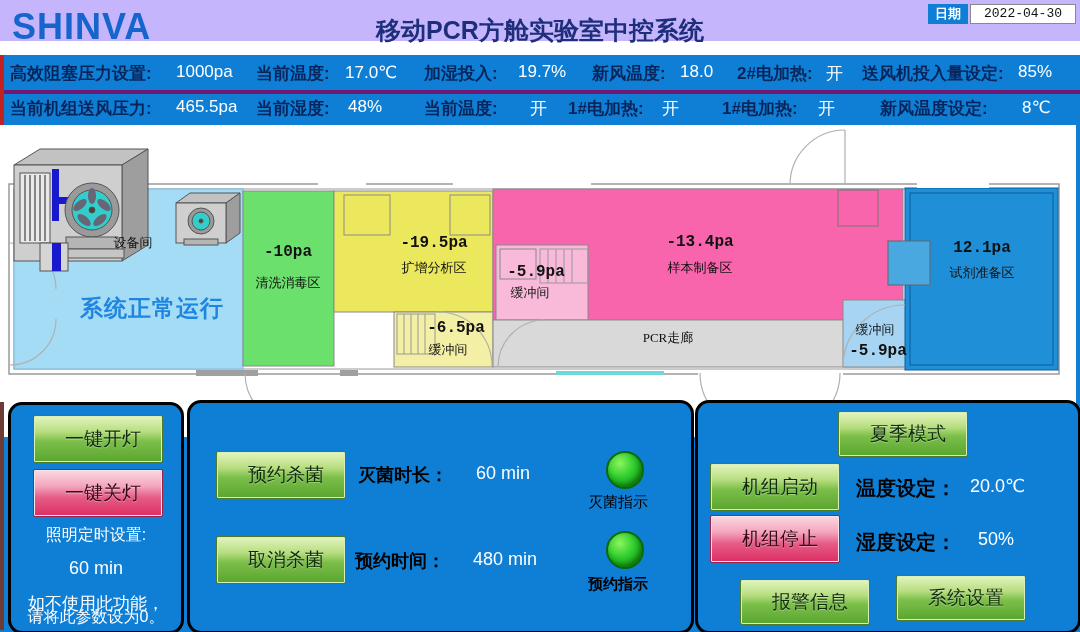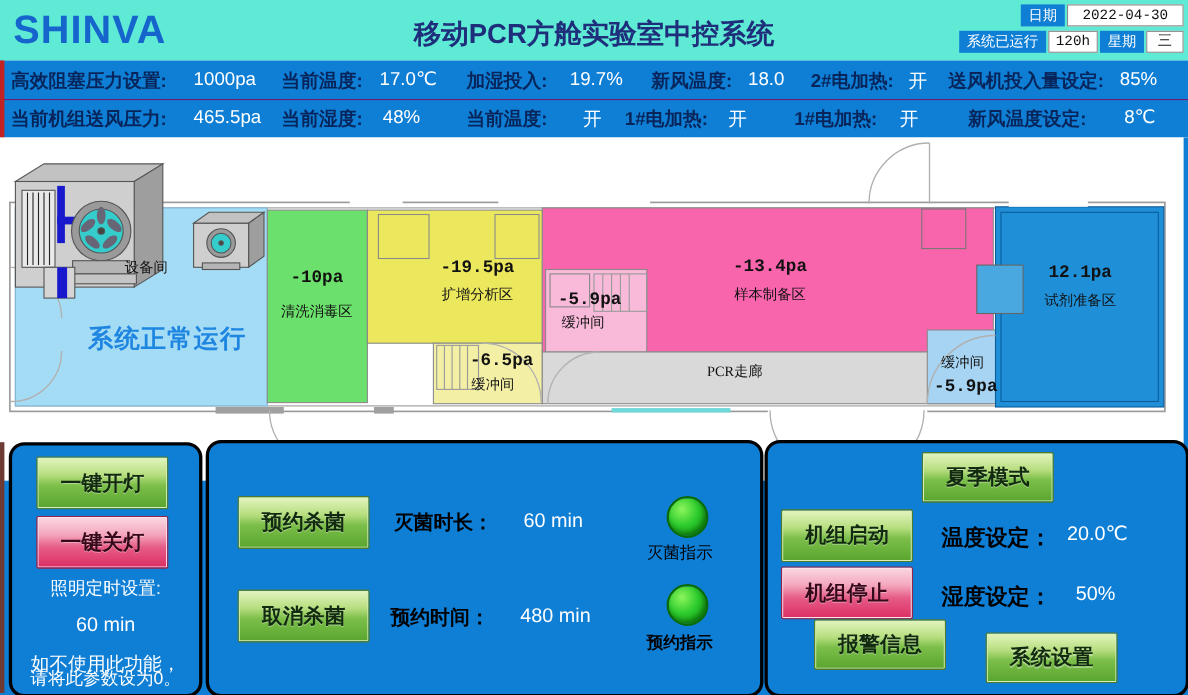--- a/index.html
+++ b/index.html
@@ -1,55 +1,55 @@
 <!DOCTYPE html>
 <html><head>
 <meta charset="utf-8">
 <style>
   html,body{margin:0;padding:0;}
   .app{position:relative;width:1080px;height:632px;background:#ffffff;overflow:hidden;
        font-family:"Liberation Sans","DejaVu Sans",sans-serif;}
 
   
-  .header{position:absolute;left:0;top:0;width:1080px;height:55px;background:#5eead4;}
+  .header{position:absolute;left:0;top:0;width:1080px;height:41px;background:#c4b5fd;}
   .logo{position:absolute;left:12px;top:6px;font-size:36px;font-weight:800;color:#1565cc;
         letter-spacing:1px;font-family:"Liberation Sans",sans-serif;}
   .title{position:absolute;left:0;top:14px;width:1080px;text-align:center;font-size:25px;
          font-weight:700;color:#1f2e7a;}
   .hdr-chips{position:absolute;right:4px;top:4px;display:flex;flex-direction:column;
              align-items:flex-end;gap:4px;}
   .chip-row{display:flex;gap:2px;align-items:center;}
-  .chip{background:#0f7fd6;color:#fff;font-size:13px;font-weight:400;padding:2px 7px;line-height:16px;}
+  .chip{background:#0f7fd6;color:#fff;font-size:13px;font-weight:700;padding:2px 7px;line-height:16px;}
   .chip-box{background:#fff;border:1px solid #8a8a8a;color:#111;font-size:13px;
             font-family:"Liberation Mono","DejaVu Sans Mono",monospace;padding:1px 6px;line-height:16px;min-width:20px;text-align:center;}
 
   
   .statusbar{position:absolute;left:0;top:55px;width:1080px;height:70px;background:#0f7fd6;}
   .srow{position:absolute;left:0;width:1080px;height:35px;}
-  .srow1{top:0;border-bottom:1px solid #701a75;text-decoration:underline;}
+  .srow1{top:0;border-bottom:4px solid #701a75;text-decoration:underline;}
   .srow2{top:35px;}
   .slabel{position:absolute;top:7px;font-size:17px;font-weight:600;color:#07255a;white-space:nowrap;}
   .svalue{position:absolute;top:7px;font-size:17px;font-weight:500;color:#ffffff;white-space:nowrap;}
   .status-accent{position:absolute;left:0;top:55px;width:4px;height:70px;background:#c22222;}
 
   
   .plan{position:absolute;left:0;top:125px;width:1080px;height:315px;background:#ffffff;}
   .plabel{position:absolute;transform:translate(-50%,-50%);white-space:nowrap;text-align:center;color:#111;}
   .p-press{font-family:"Liberation Mono","DejaVu Sans Mono",monospace;font-size:16px;font-weight:700;}
   .p-name{font-family:"Liberation Serif","DejaVu Serif",serif;font-size:13px;}
   .sysrun{font-size:23px;font-weight:800;color:#1e86e0;letter-spacing:1px;}
 
   
   .bottom-bg{position:absolute;left:0;top:437px;width:1080px;height:195px;background:#0f7fd6;}
   .left-strip{position:absolute;left:0;top:402px;width:4px;height:228px;background:#6e3a34;}
   .right-strip{position:absolute;left:1076px;top:125px;width:4px;height:507px;background:#0f7fd6;}
   .panel{position:absolute;background:#0f7fd6;border:3px solid #000;border-radius:14px;}
   .btn{position:absolute;display:flex;align-items:center;justify-content:center;
-       font-size:19px;font-weight:700;color:#122b10;cursor:pointer;
-       border-radius:2px;text-shadow:0 1px 0 rgba(255,255,255,.35);}
+       font-size:19px;font-weight:400;color:#122b10;cursor:pointer;
+       border-radius:2px;text-shadow:0 1px 0 rgba(255,255,255,.35);padding-left:10px;}
   .btn-green{background:linear-gradient(180deg,#e4f5c0 0%,#b6dd7e 35%,#7cbf4a 55%,#59a52f 100%);
              border:1px solid #4e7a2a;box-shadow:inset 0 0 0 1px #d9efb8;}
   .btn-red{background:linear-gradient(180deg,#fad9e2 0%,#f4a6bd 35%,#e65c87 60%,#dc2e63 100%);
            border:1px solid #99224a;box-shadow:inset 0 0 0 1px #fbe3ea;color:#35081a;}
   .led{position:absolute;width:34px;height:34px;border-radius:50%;
        background:radial-gradient(circle at 35% 30%,#8cf55c 0%,#2ecc2e 45%,#0a8f0a 100%);
        border:2px solid #0a6a0a;box-shadow:inset -2px -3px 5px rgba(0,60,0,.5);}
   .pn-label-serif{position:absolute;font-family:Liberation Mono, monospace;
                   font-size:18px;font-weight:700;color:#000;white-space:nowrap;}
   .pn-label-sans{position:absolute;font-size:20px;font-weight:700;color:#000;white-space:nowrap;}
@@ -61,26 +61,20 @@
 
 <div class="app">
 
   <div class="header">
     <div class="logo">SHINVA</div>
     <div class="title">移动PCR方舱实验室中控系统</div>
     <div class="hdr-chips">
       <div class="chip-row">
         <span class="chip">日期</span>
         <span class="chip-box" style="min-width:92px">2022-04-30</span>
-      </div>
-      <div class="chip-row">
-        <span class="chip">系统已运行</span>
-        <span class="chip-box">120h</span>
-        <span class="chip">星期</span>
-        <span class="chip-box">三</span>
       </div>
     </div>
   </div>
 
   <div class="statusbar">
     <div class="srow srow1">
       <span class="slabel" style="left:10px">高效阻塞压力设置:</span>
       <span class="svalue" style="left:176px">1000pa</span>
       <span class="slabel" style="left:256px">当前温度:</span>
       <span class="svalue" style="left:345px">17.0℃</span>
@@ -265,17 +259,17 @@
     <div class="btn btn-green" style="left:12px;top:60px;width:118px;height:46px">机组启动</div>
 
     <div class="btn btn-green" style="left:140px;top:8px;width:118px;height:44px">夏季模式</div>
     <span class="pn-label-sans" style="left:158px;top:72px">温度设定：</span>
     <span class="pn-value" style="left:272px;top:72px">20.0℃</span>
 
     <div class="btn btn-red" style="left:12px;top:112px;width:118px;height:46px">机组停止</div>
     <span class="pn-label-sans" style="left:158px;top:126px">湿度设定：</span>
     <span class="pn-value" style="left:280px;top:126px">50%</span>
 
-    <div class="btn btn-green" style="left:42px;top:160px;width:118px;height:44px">报警信息</div>
+    <div class="btn btn-green" style="left:42px;top:176px;width:118px;height:44px">报警信息</div>
     <div class="btn btn-green" style="left:198px;top:172px;width:118px;height:44px">系统设置</div>
   </div>
 
 </div>
 
 </body></html>

